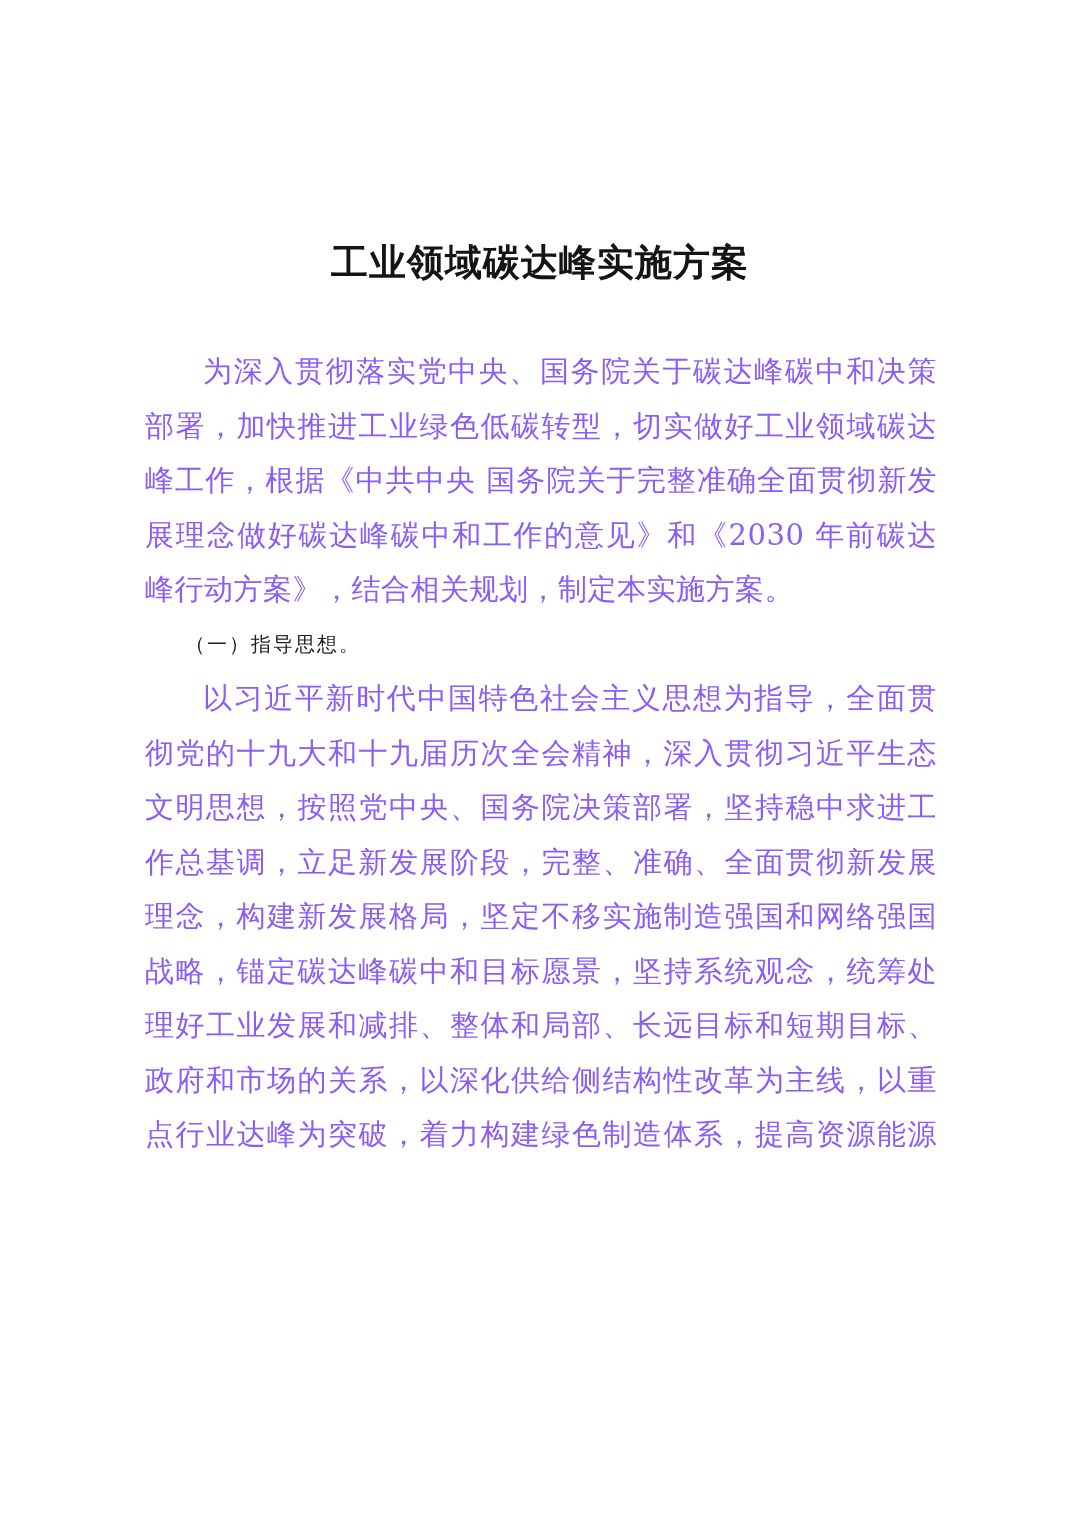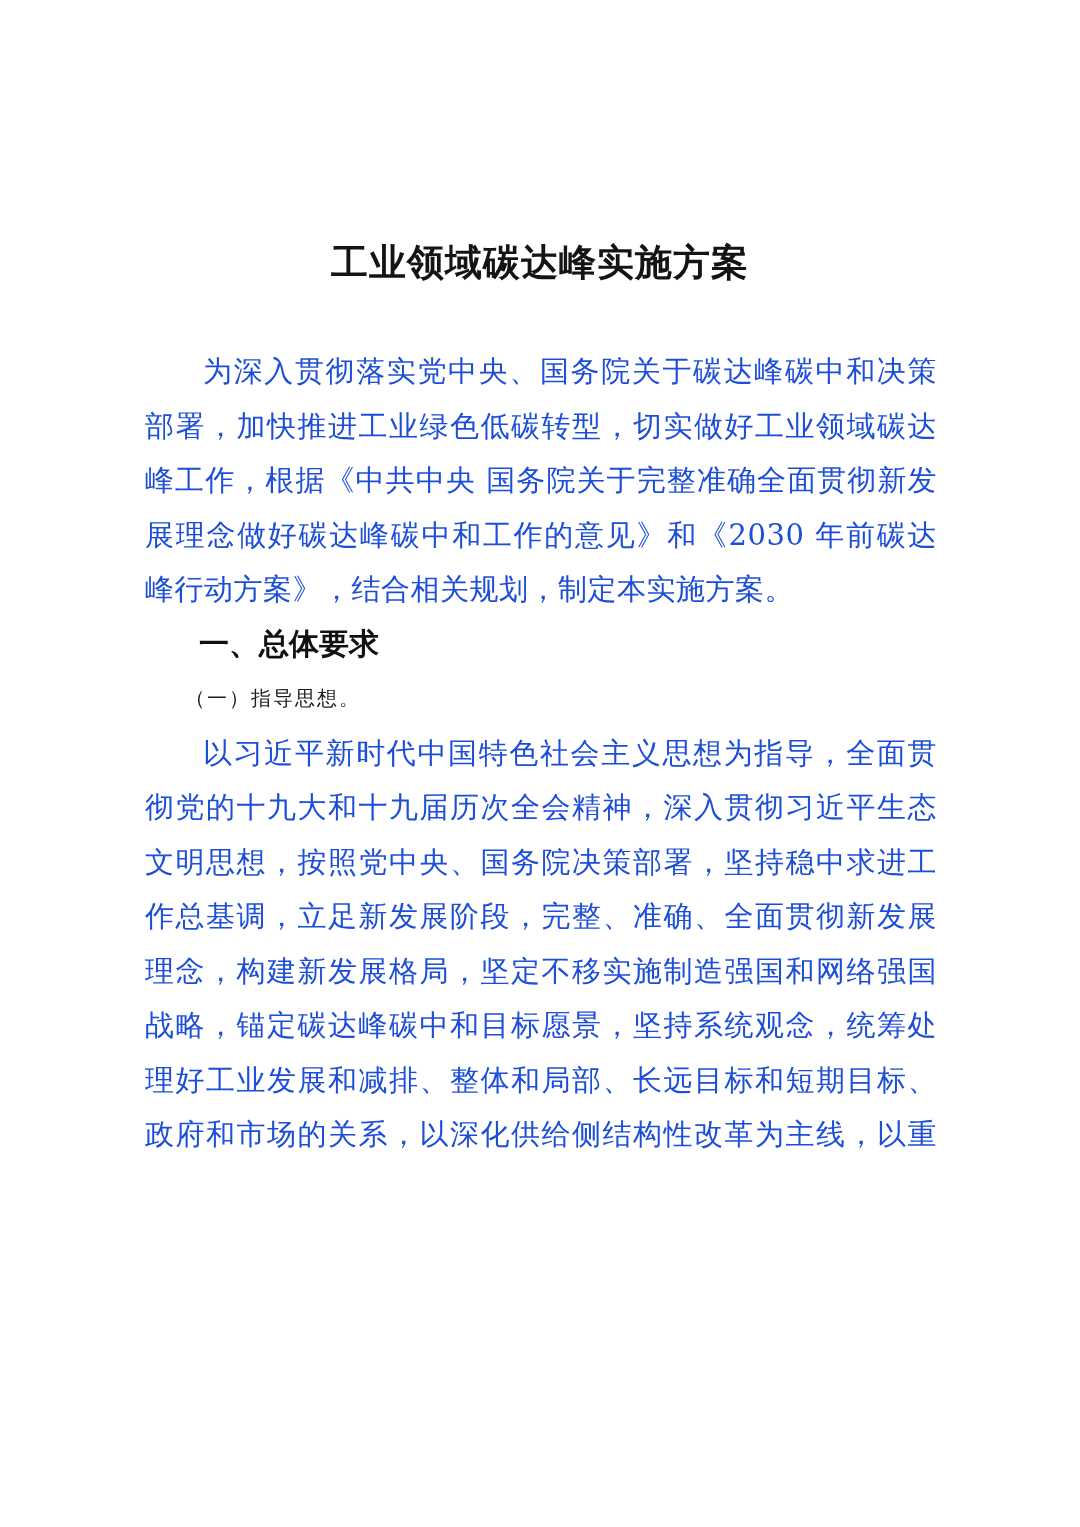--- a/index.html
+++ b/index.html
@@ -34,21 +34,21 @@
     left: 145px;
     width: 792px;
   }
   .body-para {
     margin: 0;
     font-size: 29px;
     line-height: 54.5px;
     text-align: justify;
     text-indent: 2em;
     letter-spacing: 0.5px;
-    color: #1d4ed8;
+    color: #8b5cf6;
   }
   .section-heading {
     margin: 0;
     font-size: 30px;
     line-height: 54.5px;
     font-weight: bold;
     font-family: "DejaVu Sans", "Liberation Sans", sans-serif;
     text-indent: 1.8em;
     color: #111111;
   }
@@ -75,21 +75,20 @@
 <body>
 
 <div class="page">
 
   <h1 class="doc-title">工业领域碳达峰实施方案</h1>
 
   <div class="content">
 
     <p class="body-para">为深入贯彻落实党中央、国务院关于碳达峰碳中和决策部署，加快推进工业绿色低碳转型，切实做好工业领域碳达峰工作，根据《中共中央 国务院关于完整准确全面贯彻新发展理念做好碳达峰碳中和工作的意见》和《2030 年前碳达峰行动方案》，结合相关规划，制定本实施方案。</p>
 
-    <h2 class="section-heading">一、总体要求</h2>
 
     <h3 class="subsection-heading">（一）指导思想。</h3>
 
     <p class="body-para">以习近平新时代中国特色社会主义思想为指导，全面贯彻党的十九大和十九届历次全会精神，深入贯彻习近平生态文明思想，按照党中央、国务院决策部署，坚持稳中求进工作总基调，立足新发展阶段，完整、准确、全面贯彻新发展理念，构建新发展格局，坚定不移实施制造强国和网络强国战略，锚定碳达峰碳中和目标愿景，坚持系统观念，统筹处理好工业发展和减排、整体和局部、长远目标和短期目标、政府和市场的关系，以深化供给侧结构性改革为主线，以重点行业达峰为突破，着力构建绿色制造体系，提高资源能源利用效率，推动数字化智能化绿色化融合，扩大绿色低碳产品供给，加快制造业绿色低碳转型和高质量发展。</p>
 
   </div>
 
   <div class="page-number">1</div>
 
 </div>

